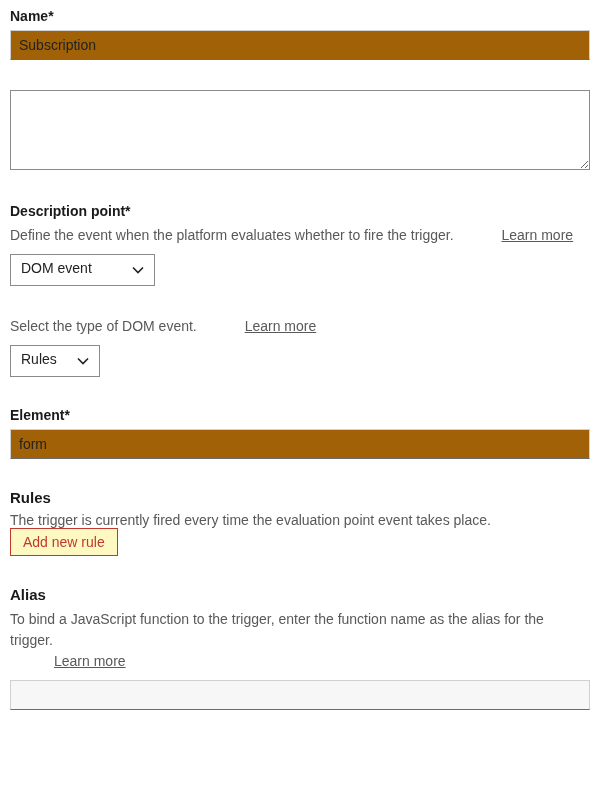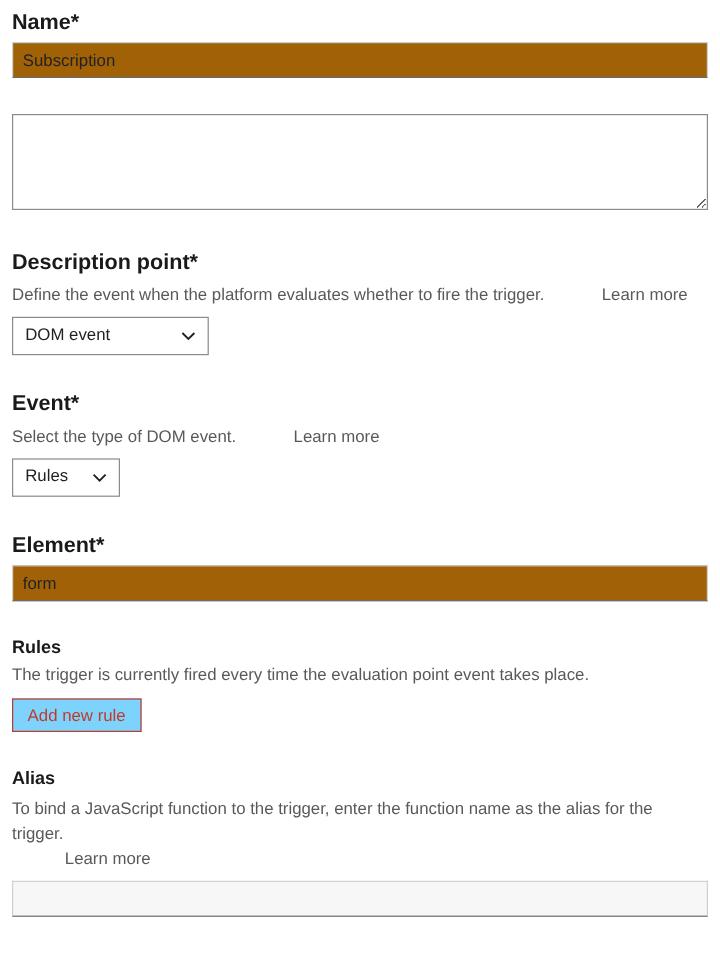--- a/index.html
+++ b/index.html
@@ -9,34 +9,35 @@
     font-family: "Segoe UI", Arial, sans-serif;
     font-size: 14px;
     color: #222;
     background: #fff;
     width: 600px;
   }
   .field { margin-bottom: 30px; }
   .label {
     font-weight: 600;
     color: #1a1a1a;
-    font-size: 18px;
+    font-size: 14px;
     margin-bottom: 6px;
   }
   .label.section {
     font-size: 15px;
   }
   .helper {
     color: #595959;
     font-size: 14px;
     line-height: 1.5;
     margin-bottom: 8px;
   }
   .helper .link {
     color: #595959;
+    text-decoration: underline;
     cursor: pointer;
     padding-left: 44px;
   }
   .text-input {
     width: 100%;
     height: 30px;
     border: 1px solid #d0d0d0;
     border-bottom: 1px solid #6b6b6b;
     background: #a16207;
     padding: 4px 8px;
@@ -61,43 +62,43 @@
     position: relative;
     display: inline-block;
     border: 1px solid #8a8a8a;
     background: #fff;
     height: 32px;
     padding: 5px 36px 5px 10px;
     font-size: 14px;
     cursor: pointer;
     min-width: 90px;
   }
-  .select-wrap.wide { width: 164px; }
+  .select-wrap.wide { width: 145px; }
   .chevron {
     position: absolute;
     right: 10px;
     top: 50%;
     transform: translateY(-50%);
     pointer-events: none;
   }
   .chevron svg { display: block; }
   .btn-outline {
     border: 1px solid #c03a2b;
-    background: #7dd3fc;
+    background: #fef9c3;
     color: #c03a2b;
     font-size: 14px;
     padding: 5px 12px;
     cursor: pointer;
     font-family: inherit;
   }
   .fired-note {
     color: #595959;
     font-size: 14px;
     margin-top: 2px;
-    margin-bottom: 12px;
+    margin-bottom: 0;
   }
 </style>
 </head>
 <body>
 
 <div class="field">
   <div class="label">Name*</div>
   <input type="text" class="text-input" value="Subscription" style="">
 </div>
 
@@ -114,21 +115,20 @@
     <span>DOM event</span>
     <span class="chevron">
       <svg width="12" height="8" viewBox="0 0 12 8">
           <path d="M1 1.5 L6 6.5 L11 1.5" stroke="#222" stroke-width="1.6" fill="none"></path>
         </svg>
     </span>
   </div>
 </div>
 
 <div class="field">
-  <div class="label">Event*</div>
   <div class="helper">
     <span>Select the type of DOM event. </span><span class="link">Learn more</span>
   </div>
   <div class="select-wrap">
     <span>Rules</span>
     <span class="chevron">
       <svg width="12" height="8" viewBox="0 0 12 8">
           <path d="M1 1.5 L6 6.5 L11 1.5" stroke="#222" stroke-width="1.6" fill="none"></path>
         </svg>
     </span>

